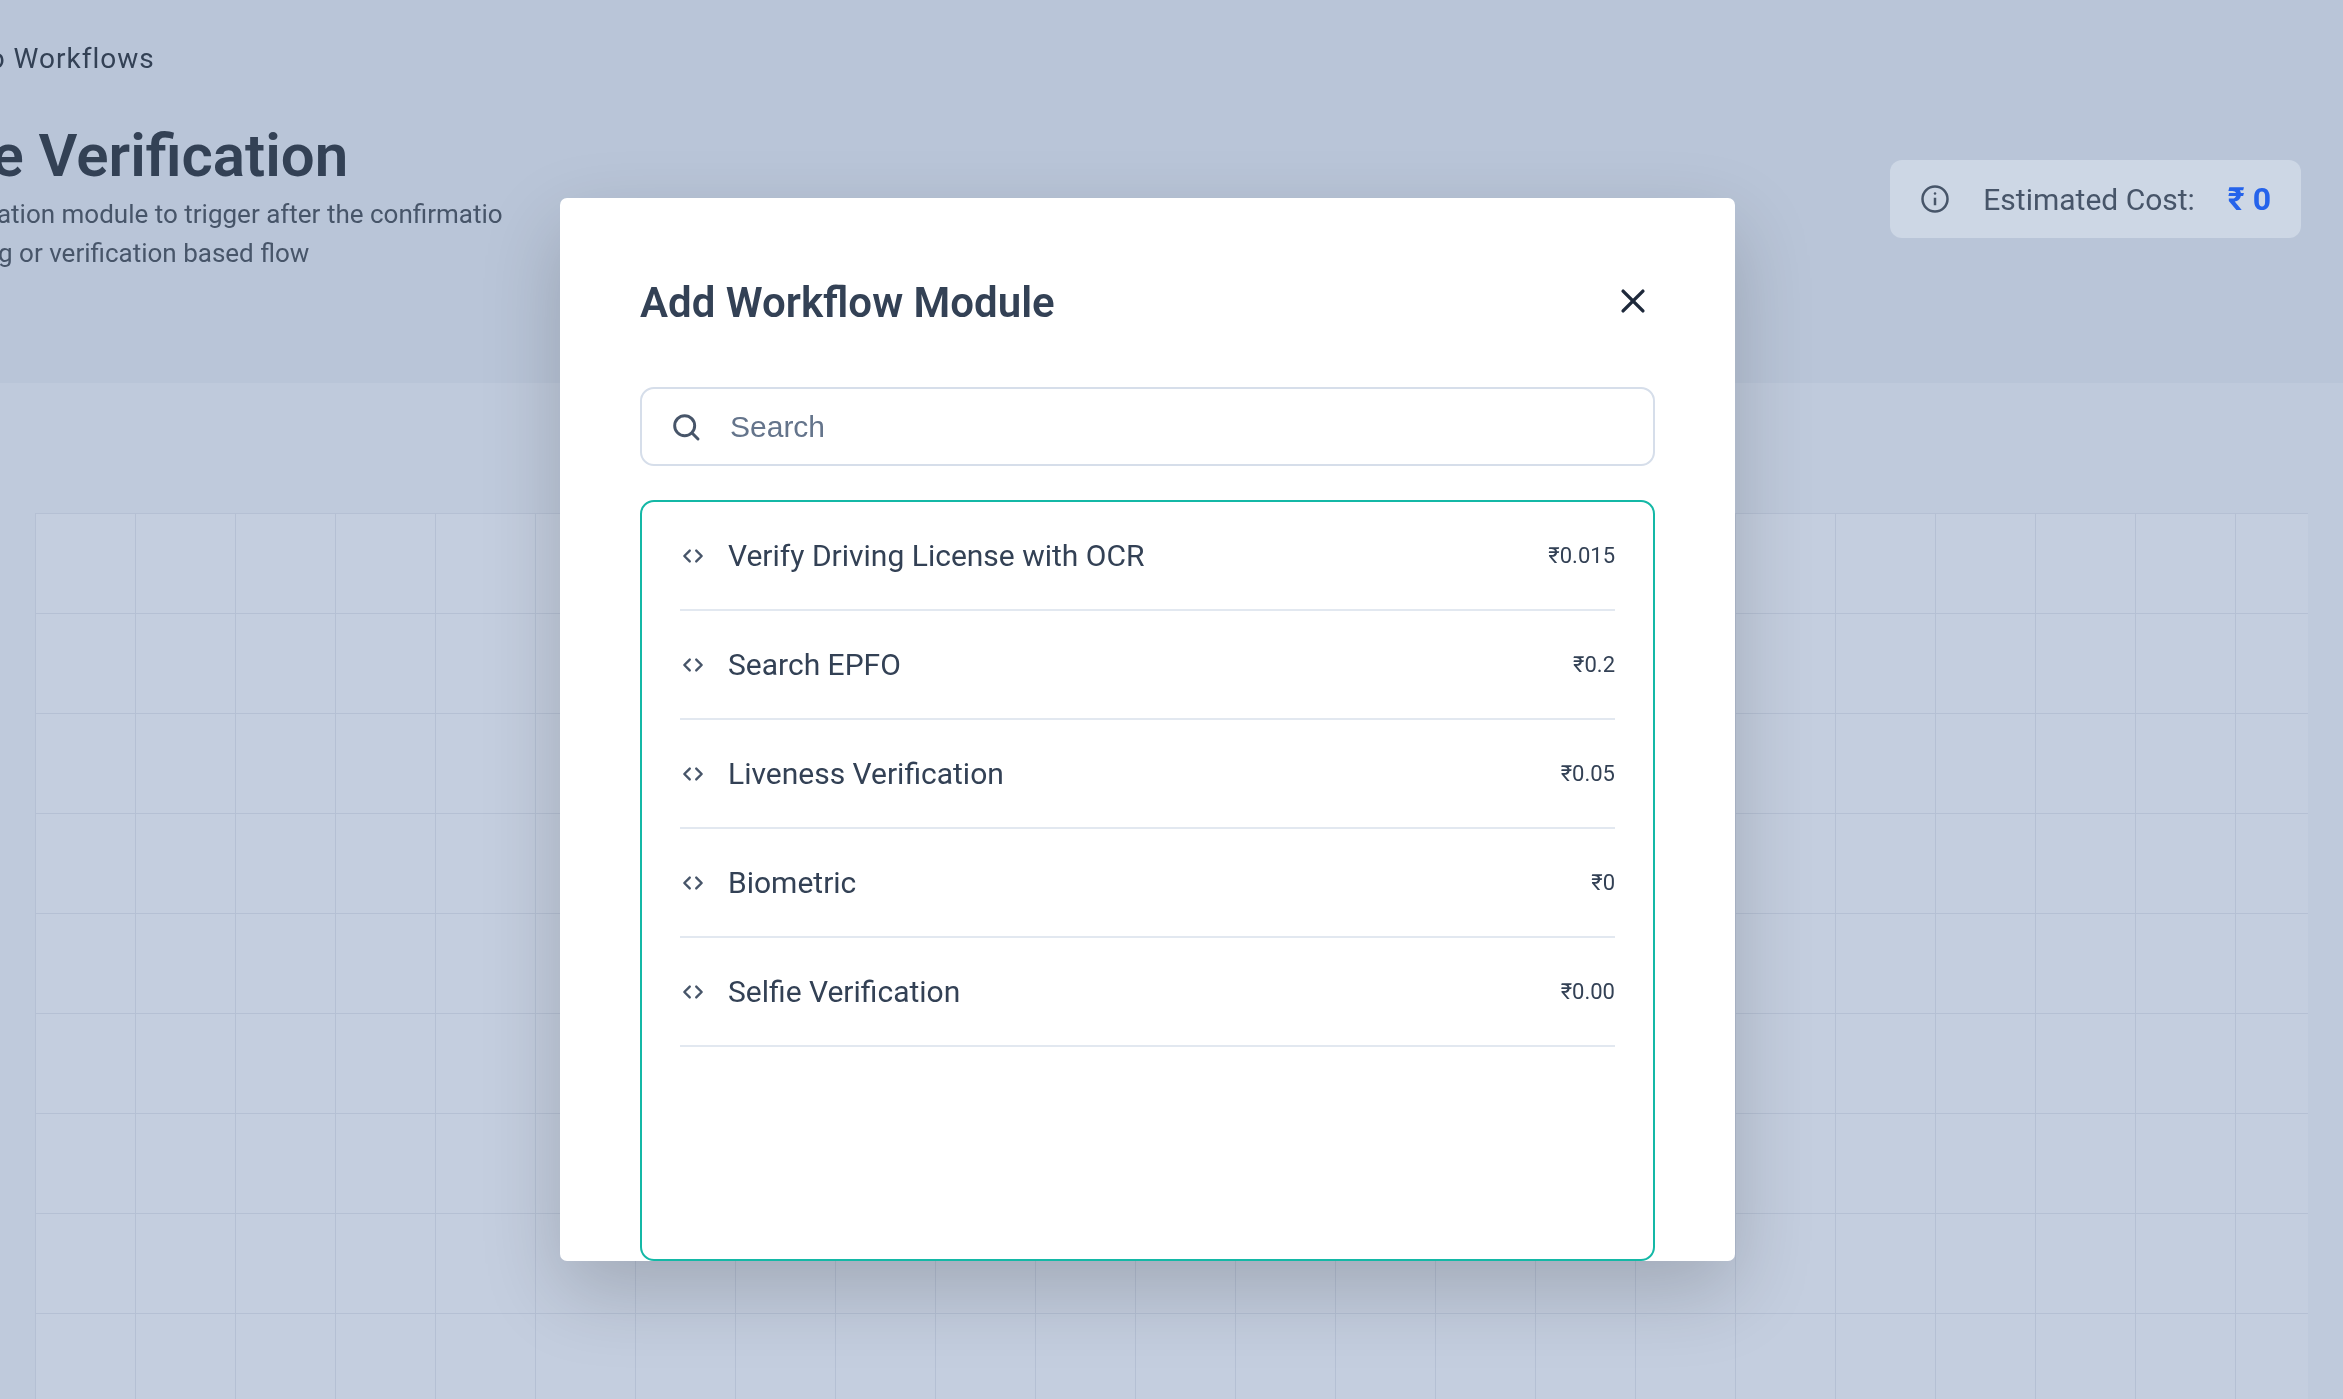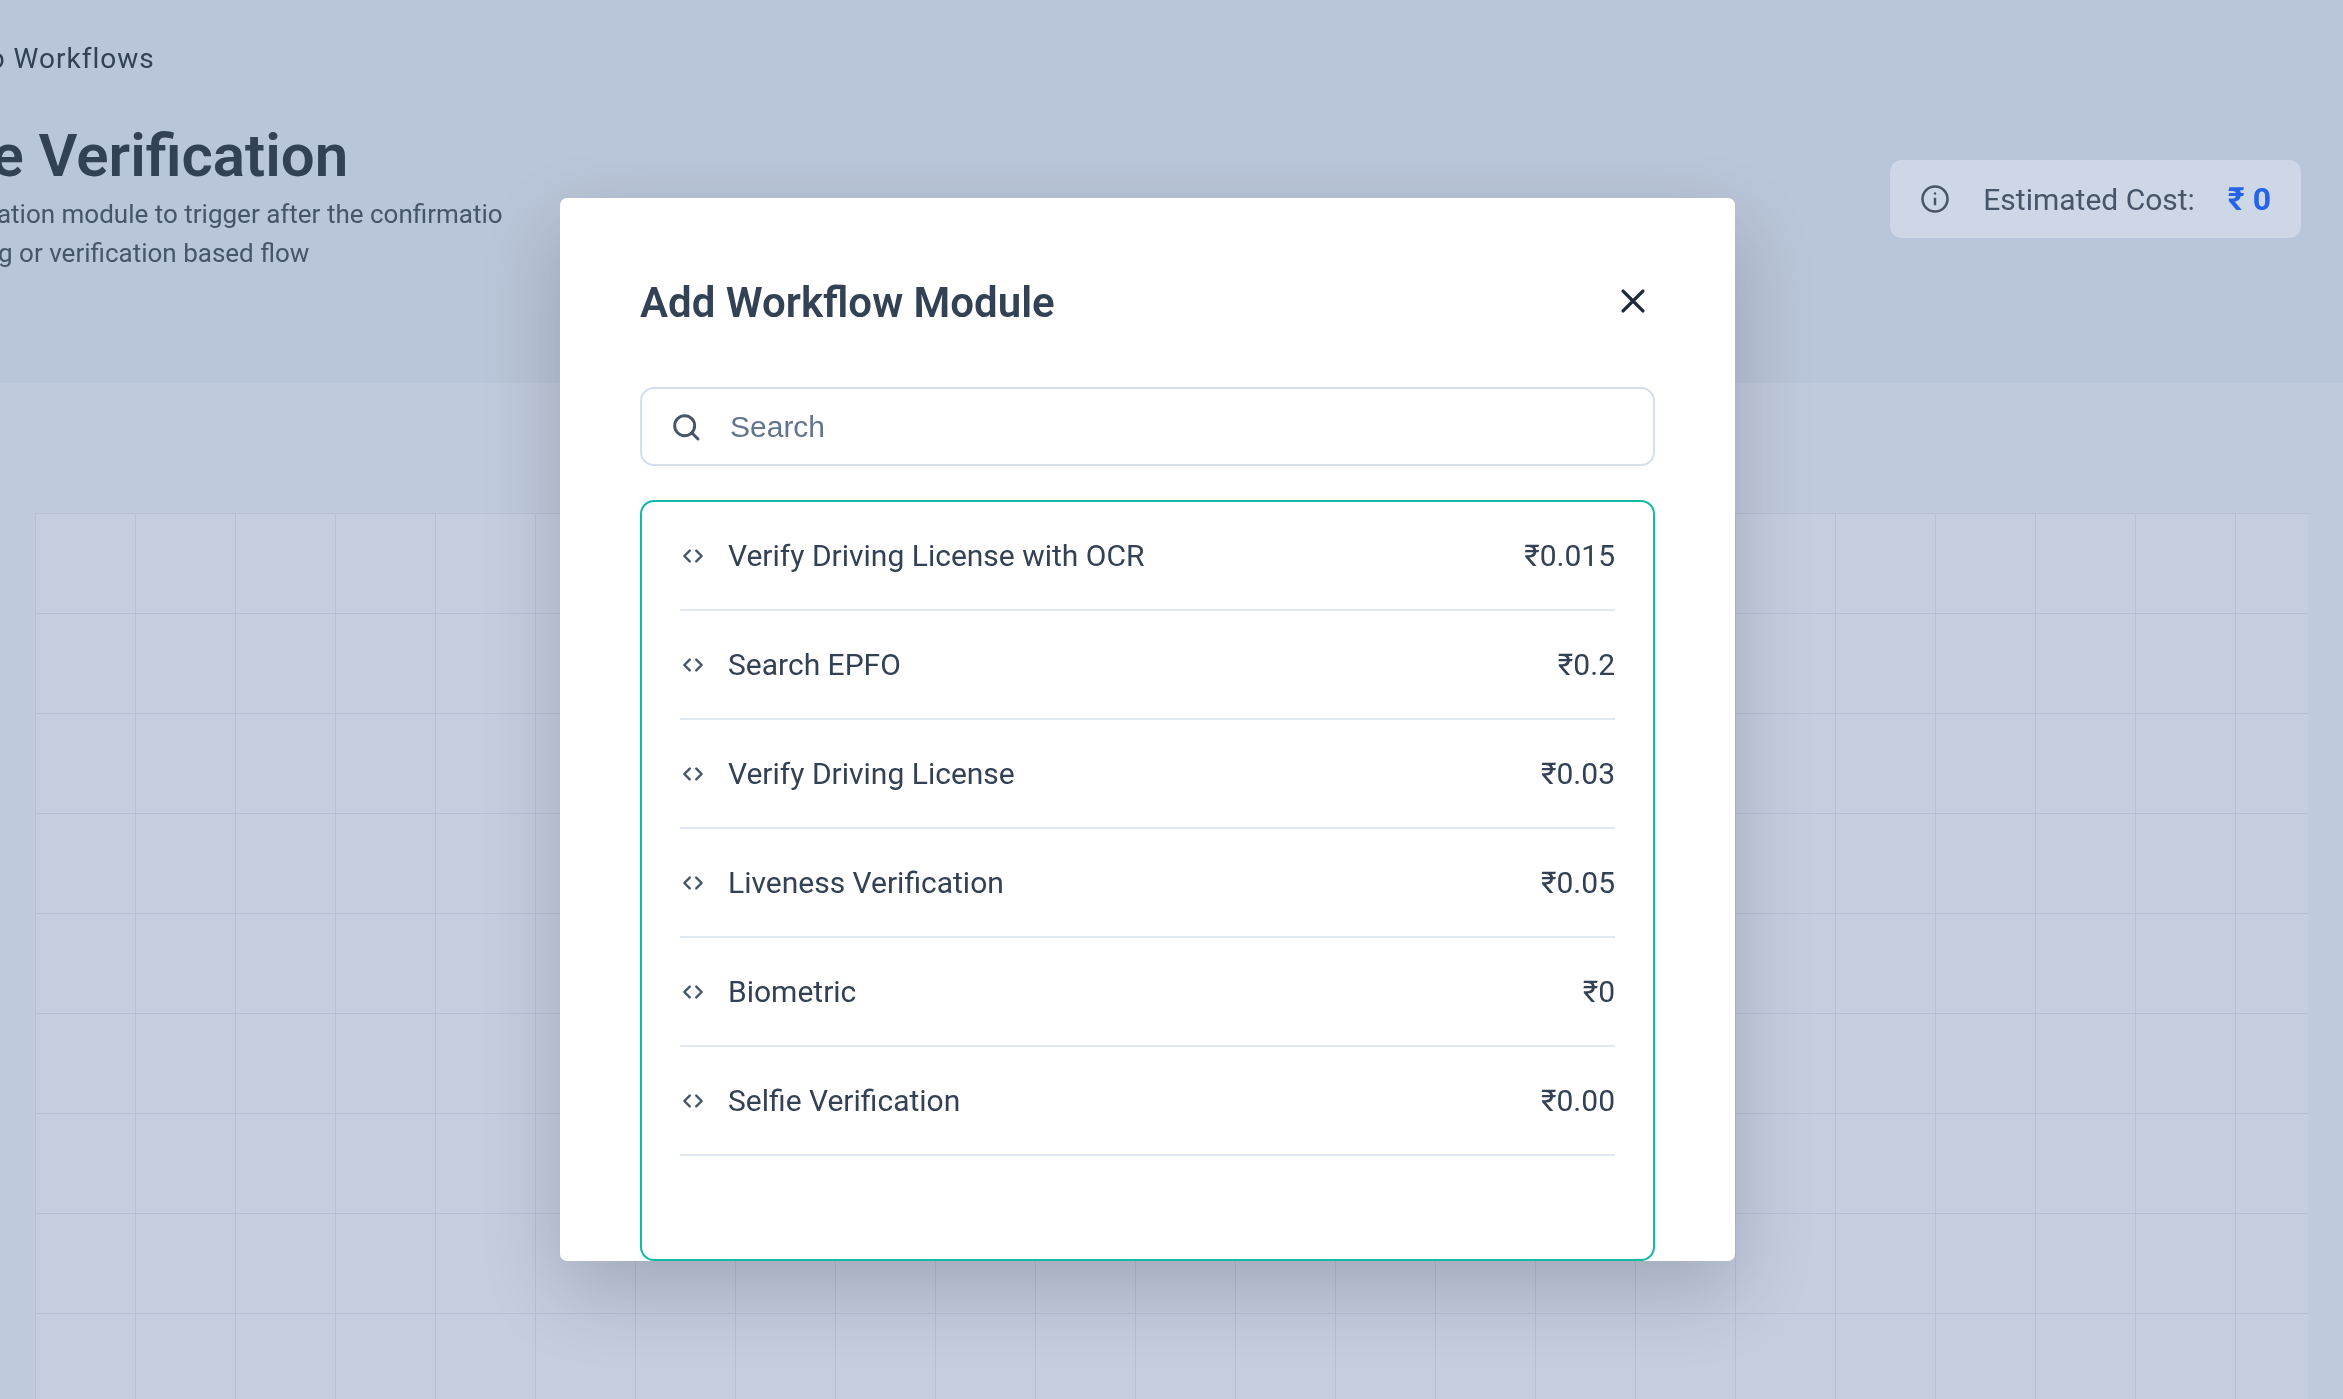--- a/index.html
+++ b/index.html
@@ -214,21 +214,21 @@
       color: #475569;
       flex-shrink: 0;
     }
     
     .item-name {
       font-size: 30px;
       color: #334155;
     }
     
     .item-price {
-      font-size: 30px;
+      font-size: 22px;
       color: #334155;
     }
   </style>
 </head>
 <body>
 
 <div class="bg-header">
   <div class="bg-back-link">ck to Workflows</div>
   <div class="bg-title">lfie Verification</div>
   <div class="bg-subtitle">
@@ -297,32 +297,20 @@
             <svg viewBox="0 0 24 24" width="26" height="26" fill="none" stroke="currentColor" stroke-width="2.2" stroke-linecap="round" stroke-linejoin="round">
               <polyline points="9 7 4 12 9 17"></polyline>
               <polyline points="15 7 20 12 15 17"></polyline>
             </svg>
           </span>
           <span class="item-name">Search EPFO</span>
         </div>
         <span class="item-price">₹0.2</span>
       </div>
 
-      <div class="list-item">
-        <div class="list-item-left">
-          <span class="code-icon">
-            <svg viewBox="0 0 24 24" width="26" height="26" fill="none" stroke="currentColor" stroke-width="2.2" stroke-linecap="round" stroke-linejoin="round">
-              <polyline points="9 7 4 12 9 17"></polyline>
-              <polyline points="15 7 20 12 15 17"></polyline>
-            </svg>
-          </span>
-          <span class="item-name">Verify Driving License</span>
-        </div>
-        <span class="item-price">₹0.03</span>
-      </div>
 
       <div class="list-item">
         <div class="list-item-left">
           <span class="code-icon">
             <svg viewBox="0 0 24 24" width="26" height="26" fill="none" stroke="currentColor" stroke-width="2.2" stroke-linecap="round" stroke-linejoin="round">
               <polyline points="9 7 4 12 9 17"></polyline>
               <polyline points="15 7 20 12 15 17"></polyline>
             </svg>
           </span>
           <span class="item-name">Liveness Verification</span>

